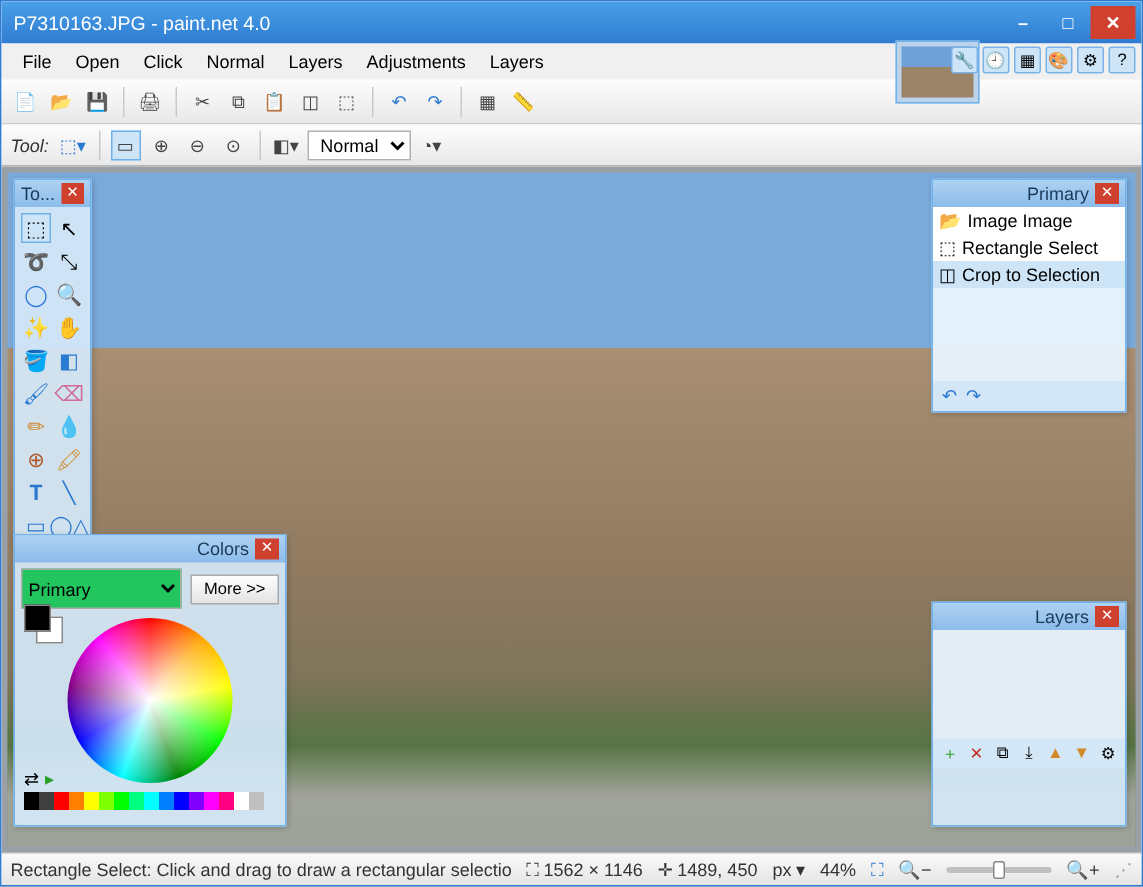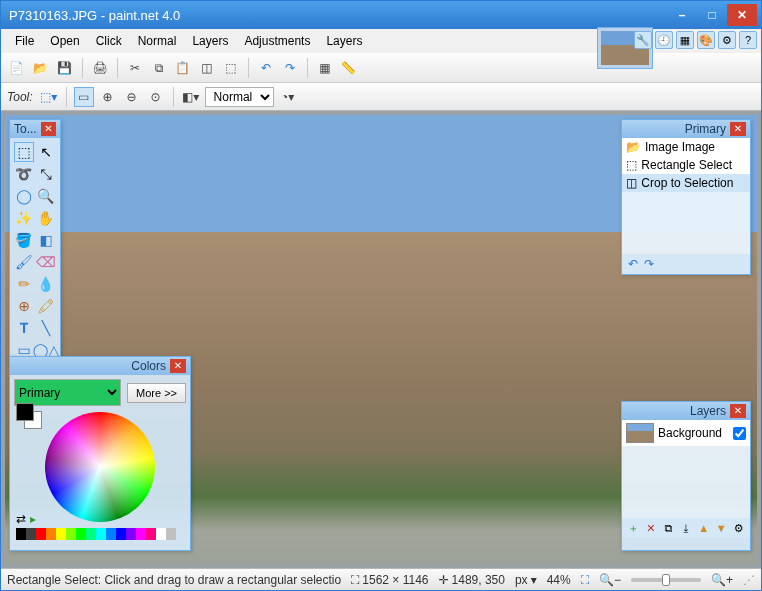--- a/index.html
+++ b/index.html
@@ -234,46 +234,41 @@
     <div class="pc" style="background:#fff"></div>
     <div class="pc" style="background:#c0c0c0"></div>
   </div>
 </div>
 
 <div id="layers-panel" class="panel">
   <div class="phead">
     <span class="ptitle">Layers</span>
     <span class="pclose">✕</span>
   </div>
-  <div class="lrow">
-    <div class="lth"></div>
-    <span style="flex:1">Background</span>
-    <input type="checkbox" checked="" style="">
-  </div>
   <div class="lpad"></div>
   <div class="lbot">
     <span class="lb" style="color:#2aa02a">＋</span>
     <span class="lb" style="color:#c03020">✕</span>
     <span class="lb">⧉</span>
     <span class="lb">⤓</span>
     <span class="lb" style="color:#d08a2a">▲</span>
     <span class="lb" style="color:#d08a2a">▼</span>
     <span class="lb">⚙</span>
   </div>
 </div>
 
 <div class="statusbar">
   <span class="status-text">Rectangle Select: Click and drag to draw a rectangular selection. Hold shift to constrain to a square.</span>
   <span class="sb">
       <span>⛶</span>
       <span>1562 × 1146</span>
     </span>
   <span class="sb">
       <span>✛</span>
-      <span>1489, 350</span>
+      <span>1489, 450</span>
     </span>
   <span class="sb"><span>px</span> ▾</span>
   <span class="sb">
       <span>44%</span>
     </span>
   <span class="sb" style="color:#2a7ad1">⛶</span>
   <span class="sb">🔍−</span>
   <div class="slider">
       <div class="thumb"></div>
     </div>

